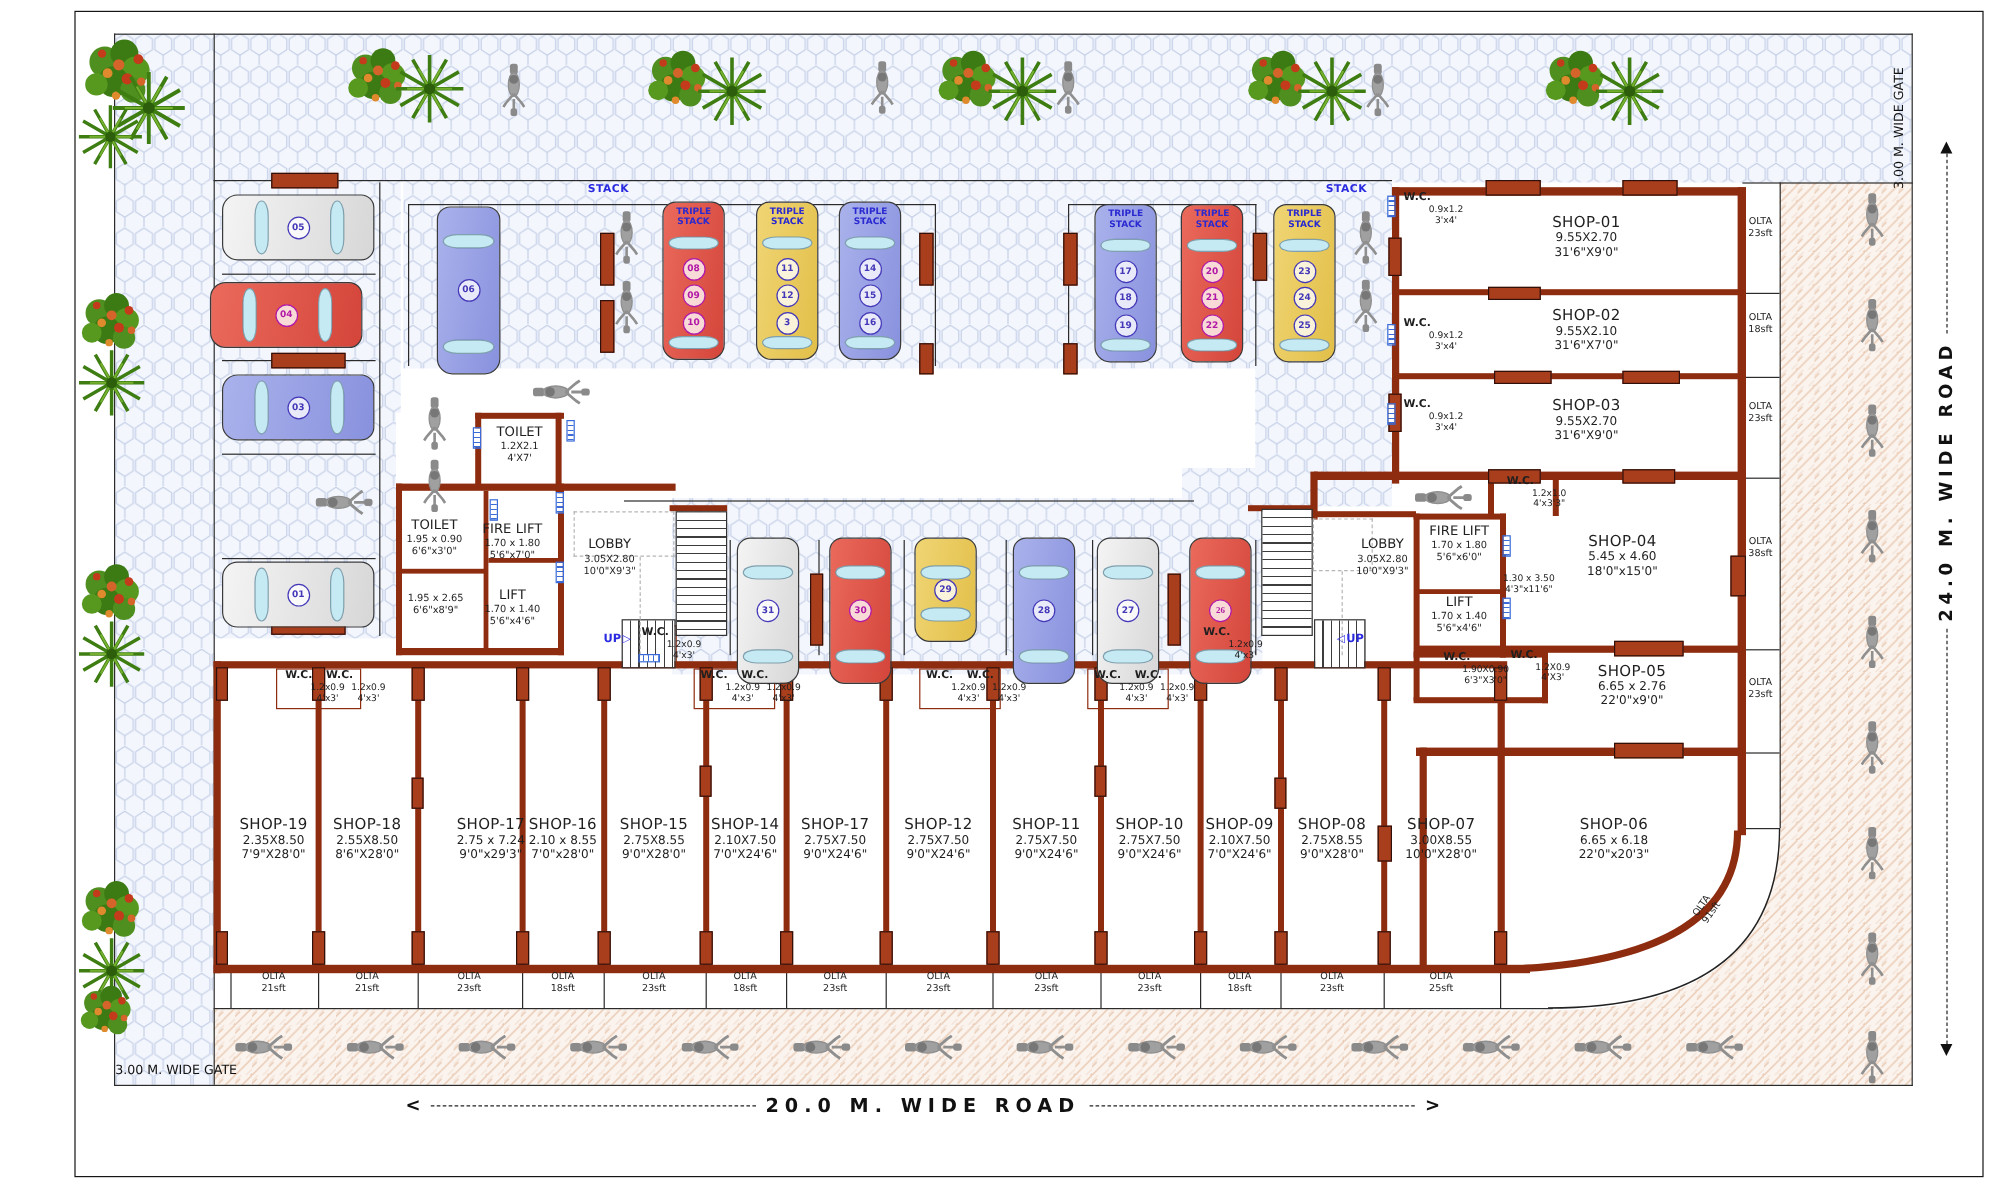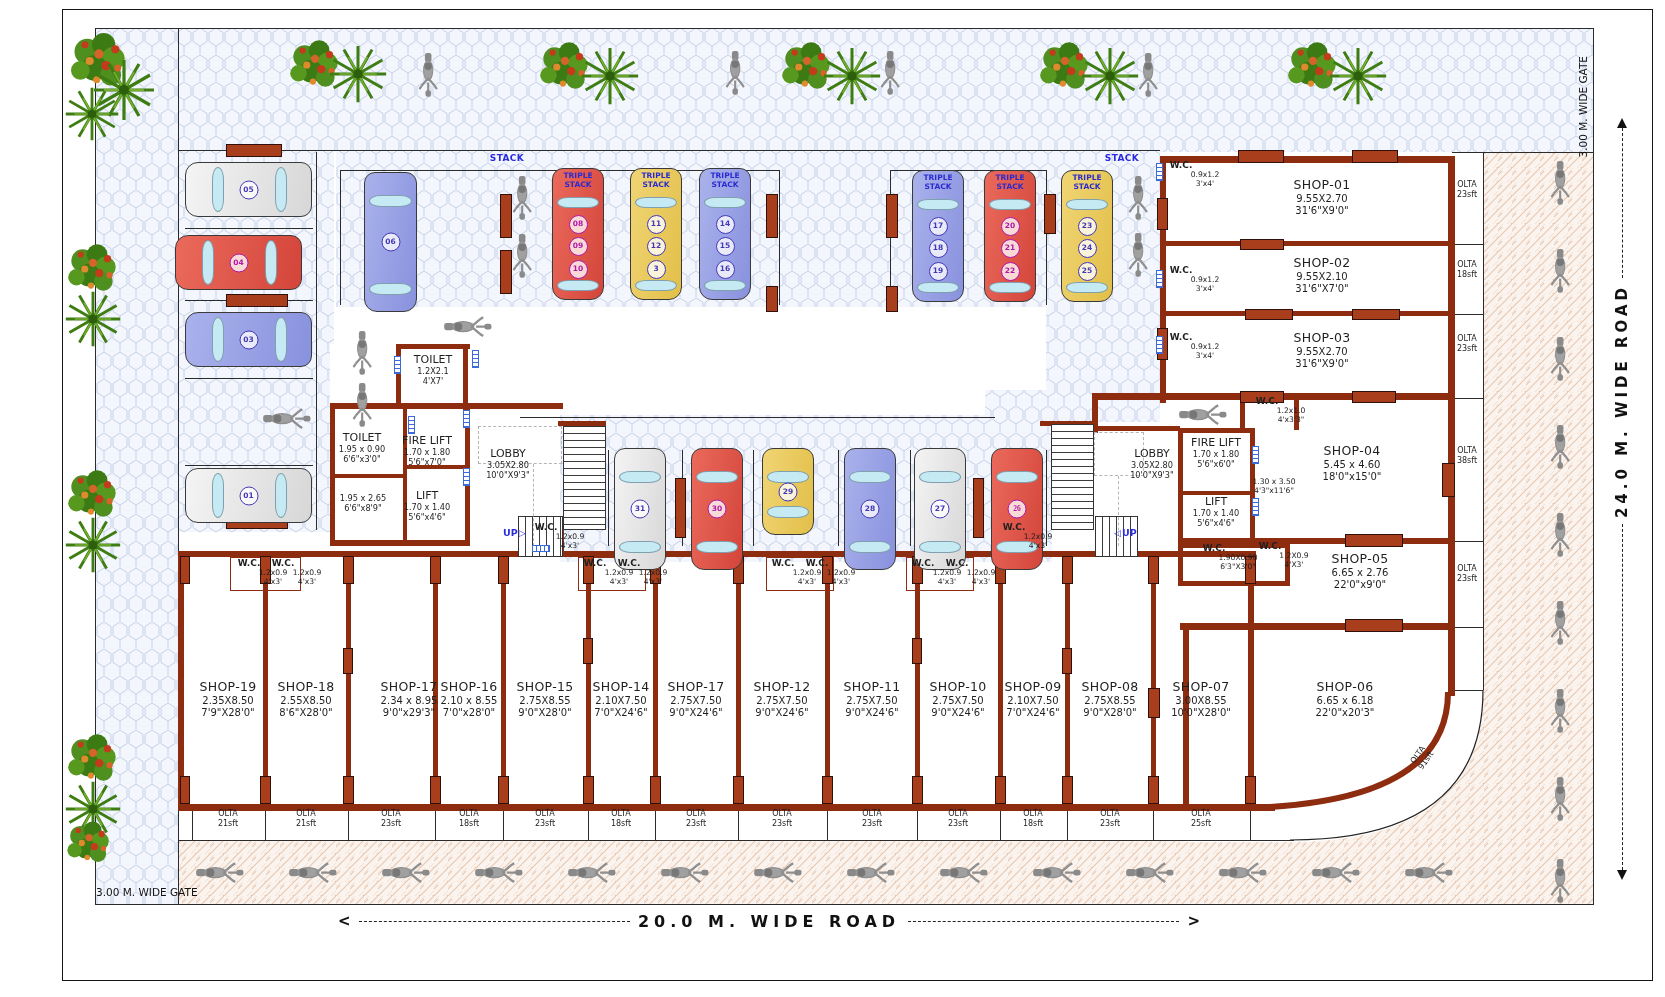--- a/index.html
+++ b/index.html
@@ -476,21 +476,21 @@
       <div class="sd">2.75X8.55</div>
       <div class="sd">9'0"X28'0"</div>
     </div>
     <div class="lbl" style="left: 469px; top: 680px;">
       <div class="sn">SHOP-16</div>
       <div class="sd">2.10 x 8.55</div>
       <div class="sd">7'0"x28'0"</div>
     </div>
     <div class="lbl" style="left: 391px; top: 680px; margin-left: 18px;">
       <div class="sn">SHOP-17</div>
-      <div class="sd">2.34 x 8.95</div>
+      <div class="sd">2.75 x 7.24</div>
       <div class="sd">9'0"x29'3"</div>
     </div>
     <div class="lbl" style="left: 306px; top: 680px;">
       <div class="sn">SHOP-18</div>
       <div class="sd">2.55X8.50</div>
       <div class="sd">8'6"X28'0"</div>
     </div>
     <div class="lbl" style="left: 228px; top: 680px;">
       <div class="sn">SHOP-19</div>
       <div class="sd">2.35X8.50</div>

